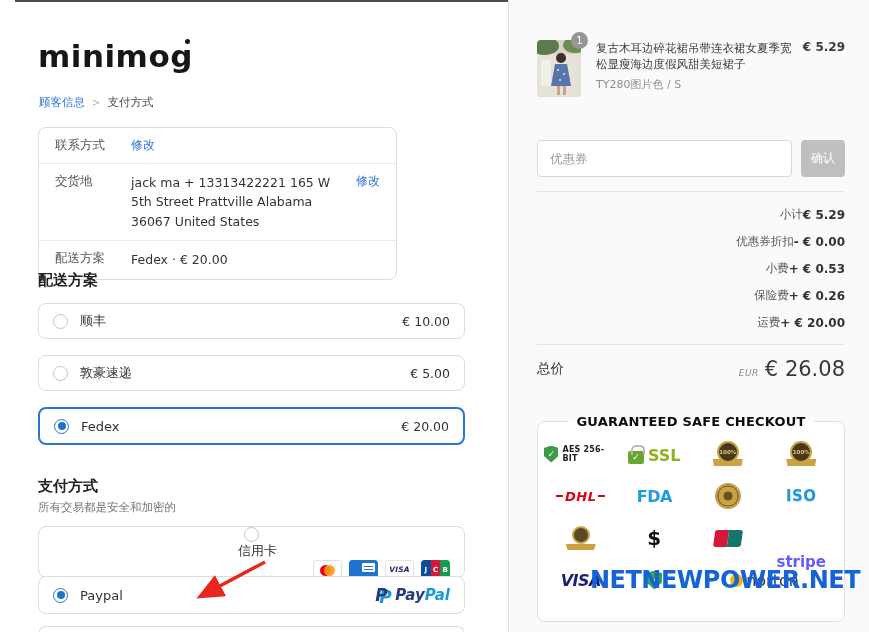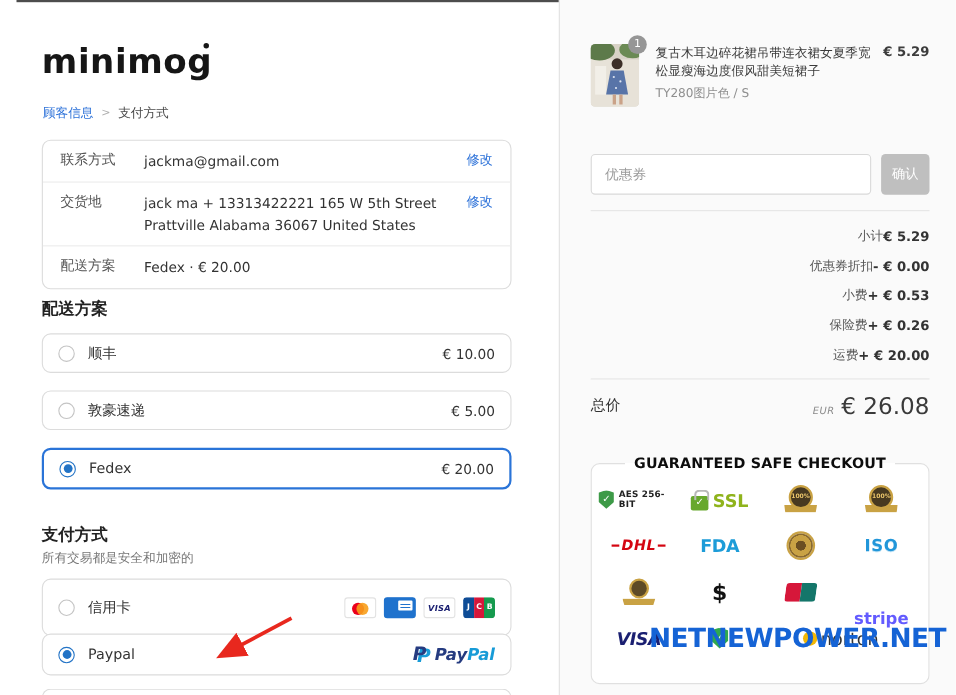--- a/index.html
+++ b/index.html
@@ -13,21 +13,21 @@
 
   .logo { position:absolute; left:23px; top:38px; font-size:31px; font-weight:800; color:#161616; letter-spacing:.5px; }
   .logo .gdot { position:relative; }
   .logo .gdot::after { content:""; position:absolute; top:1px; right:3px; width:5px; height:5px; border-radius:50%; background:#161616; }
 
   .breadcrumb { position:absolute; left:24px; top:95px; font-size:11.5px; display:flex; align-items:center; gap:7px; }
   .crumb-link { color:#2d72d9; cursor:pointer; }
   .crumb-sep { color:#b0b0b0; font-size:10px; }
   .crumb-current { color:#4a4a4a; }
 
-  .summary-card { position:absolute; left:23px; top:127px; width:427px; border:1px solid #dcdcdc; border-radius:8px; background:#fff; }
+  .summary-card { position:absolute; left:23px; top:127px; width:359px; border:1px solid #dcdcdc; border-radius:8px; background:#fff; }
   .sum-row { display:flex; align-items:flex-start; padding:9px 16px; border-bottom:1px solid #ececec; }
   .sum-row:last-child { border-bottom:none; }
   .sum-label { width:76px; flex:none; font-size:12.5px; color:#555; }
   .sum-value { flex:1; font-size:12.5px; color:#333; line-height:1.55; padding-right:10px; }
   .sum-action { font-size:12px; color:#2d72d9; cursor:pointer; flex:none; }
 
   .section-title { position:absolute; left:23px; font-size:15px; font-weight:700; color:#222; }
   .section-sub { position:absolute; left:23px; font-size:11.5px; color:#777; }
 
   .opt-box { position:absolute; left:23px; width:427px; height:36px; border:1px solid #dcdcdc; border-radius:8px; background:#fff; display:flex; align-items:center; padding:0 14px; cursor:pointer; }
@@ -154,21 +154,20 @@
 
     <div class="breadcrumb">
       <span class="crumb-link">顾客信息</span>
       <span class="crumb-sep">&gt;</span>
       <span class="crumb-current">支付方式</span>
     </div>
 
     <div class="summary-card">
       <div class="sum-row">
         <span class="sum-label">联系方式</span>
-        <span class="sum-value">jackma@gmail.com</span>
         <span class="sum-action">修改</span>
       </div>
       <div class="sum-row">
         <span class="sum-label">交货地</span>
         <span class="sum-value">jack ma + 13313422221 165 W 5th Street Prattville Alabama 36067 United States</span>
         <span class="sum-action">修改</span>
       </div>
       <div class="sum-row">
         <span class="sum-label">配送方案</span>
         <span class="sum-value">Fedex · € 20.00</span>
@@ -189,21 +188,21 @@
     </div>
     <div class="opt-box selected" style="top:407px">
       <span class="radio sel"></span>
       <span class="opt-label">Fedex</span>
       <span class="opt-price">€ 20.00</span>
     </div>
 
     <div class="section-title" style="top:477px">支付方式</div>
     <div class="section-sub" style="top:500px">所有交易都是安全和加密的</div>
 
-    <div class="opt-box" style="top:526px; height:52px;">
+    <div class="opt-box" style="top:526px; height:52px;flex-direction:column;">
       <span class="radio"></span>
       <span class="opt-label">信用卡</span>
       <span class="chips">
         <span class="chip">
             <span class="mc-red"></span>
             <span class="mc-org"></span>
           </span>
         <span class="chip amex">
             <span class="am-box"></span>
           </span>

